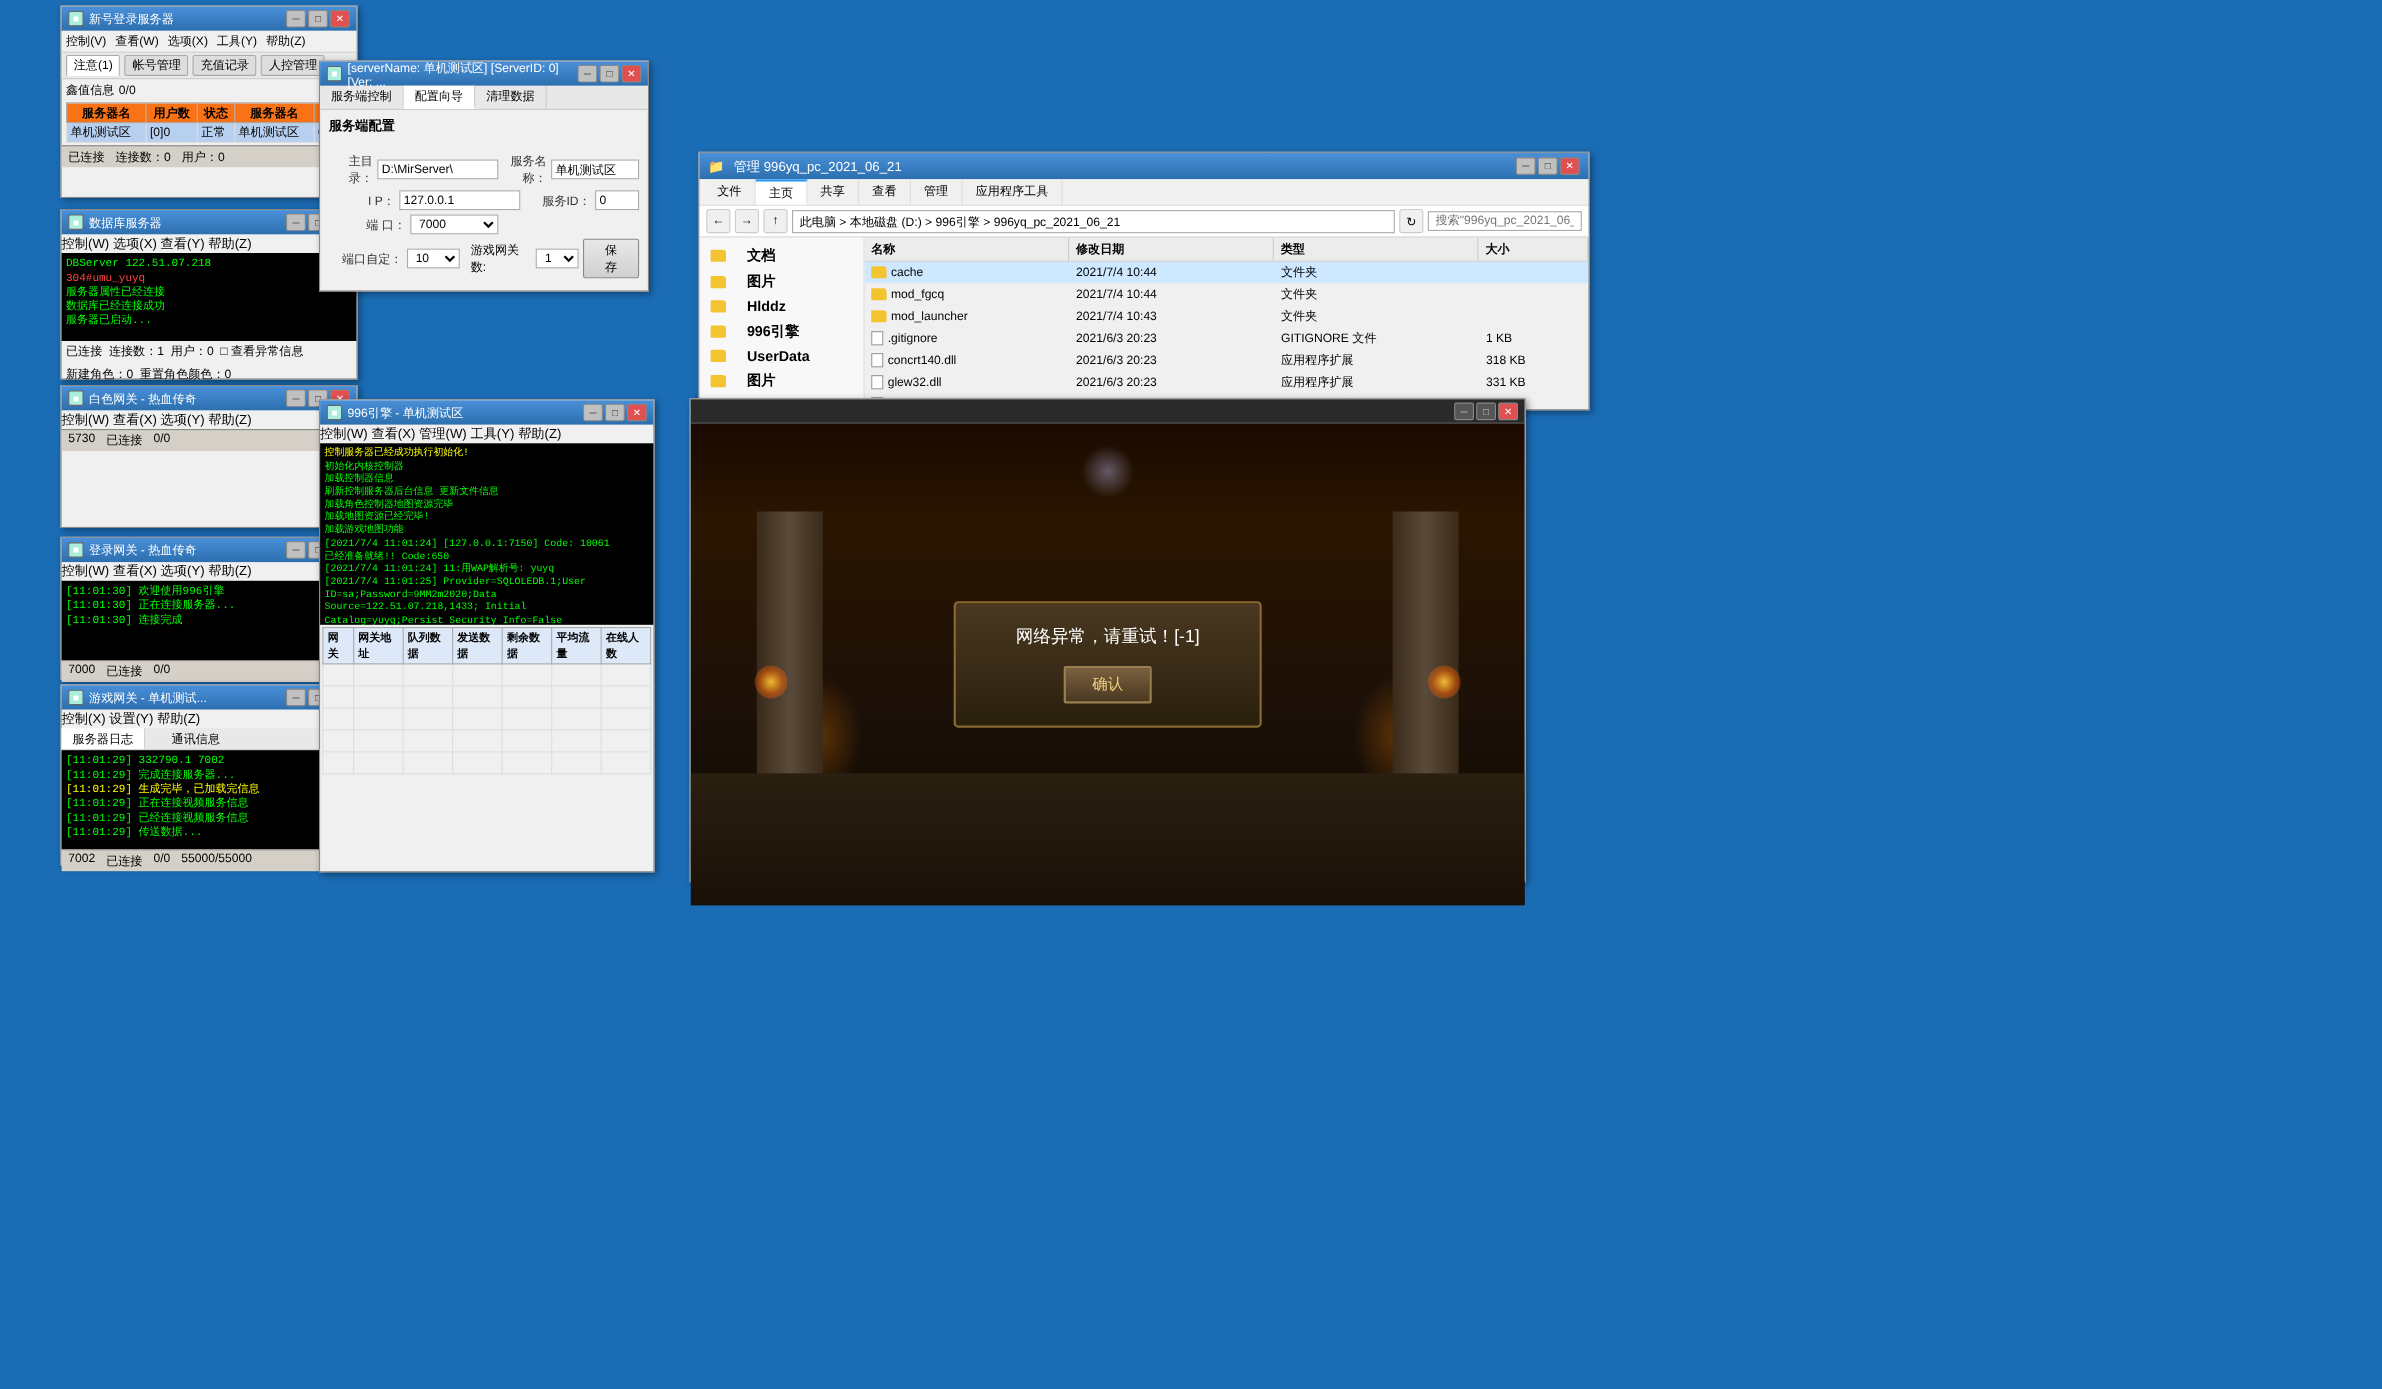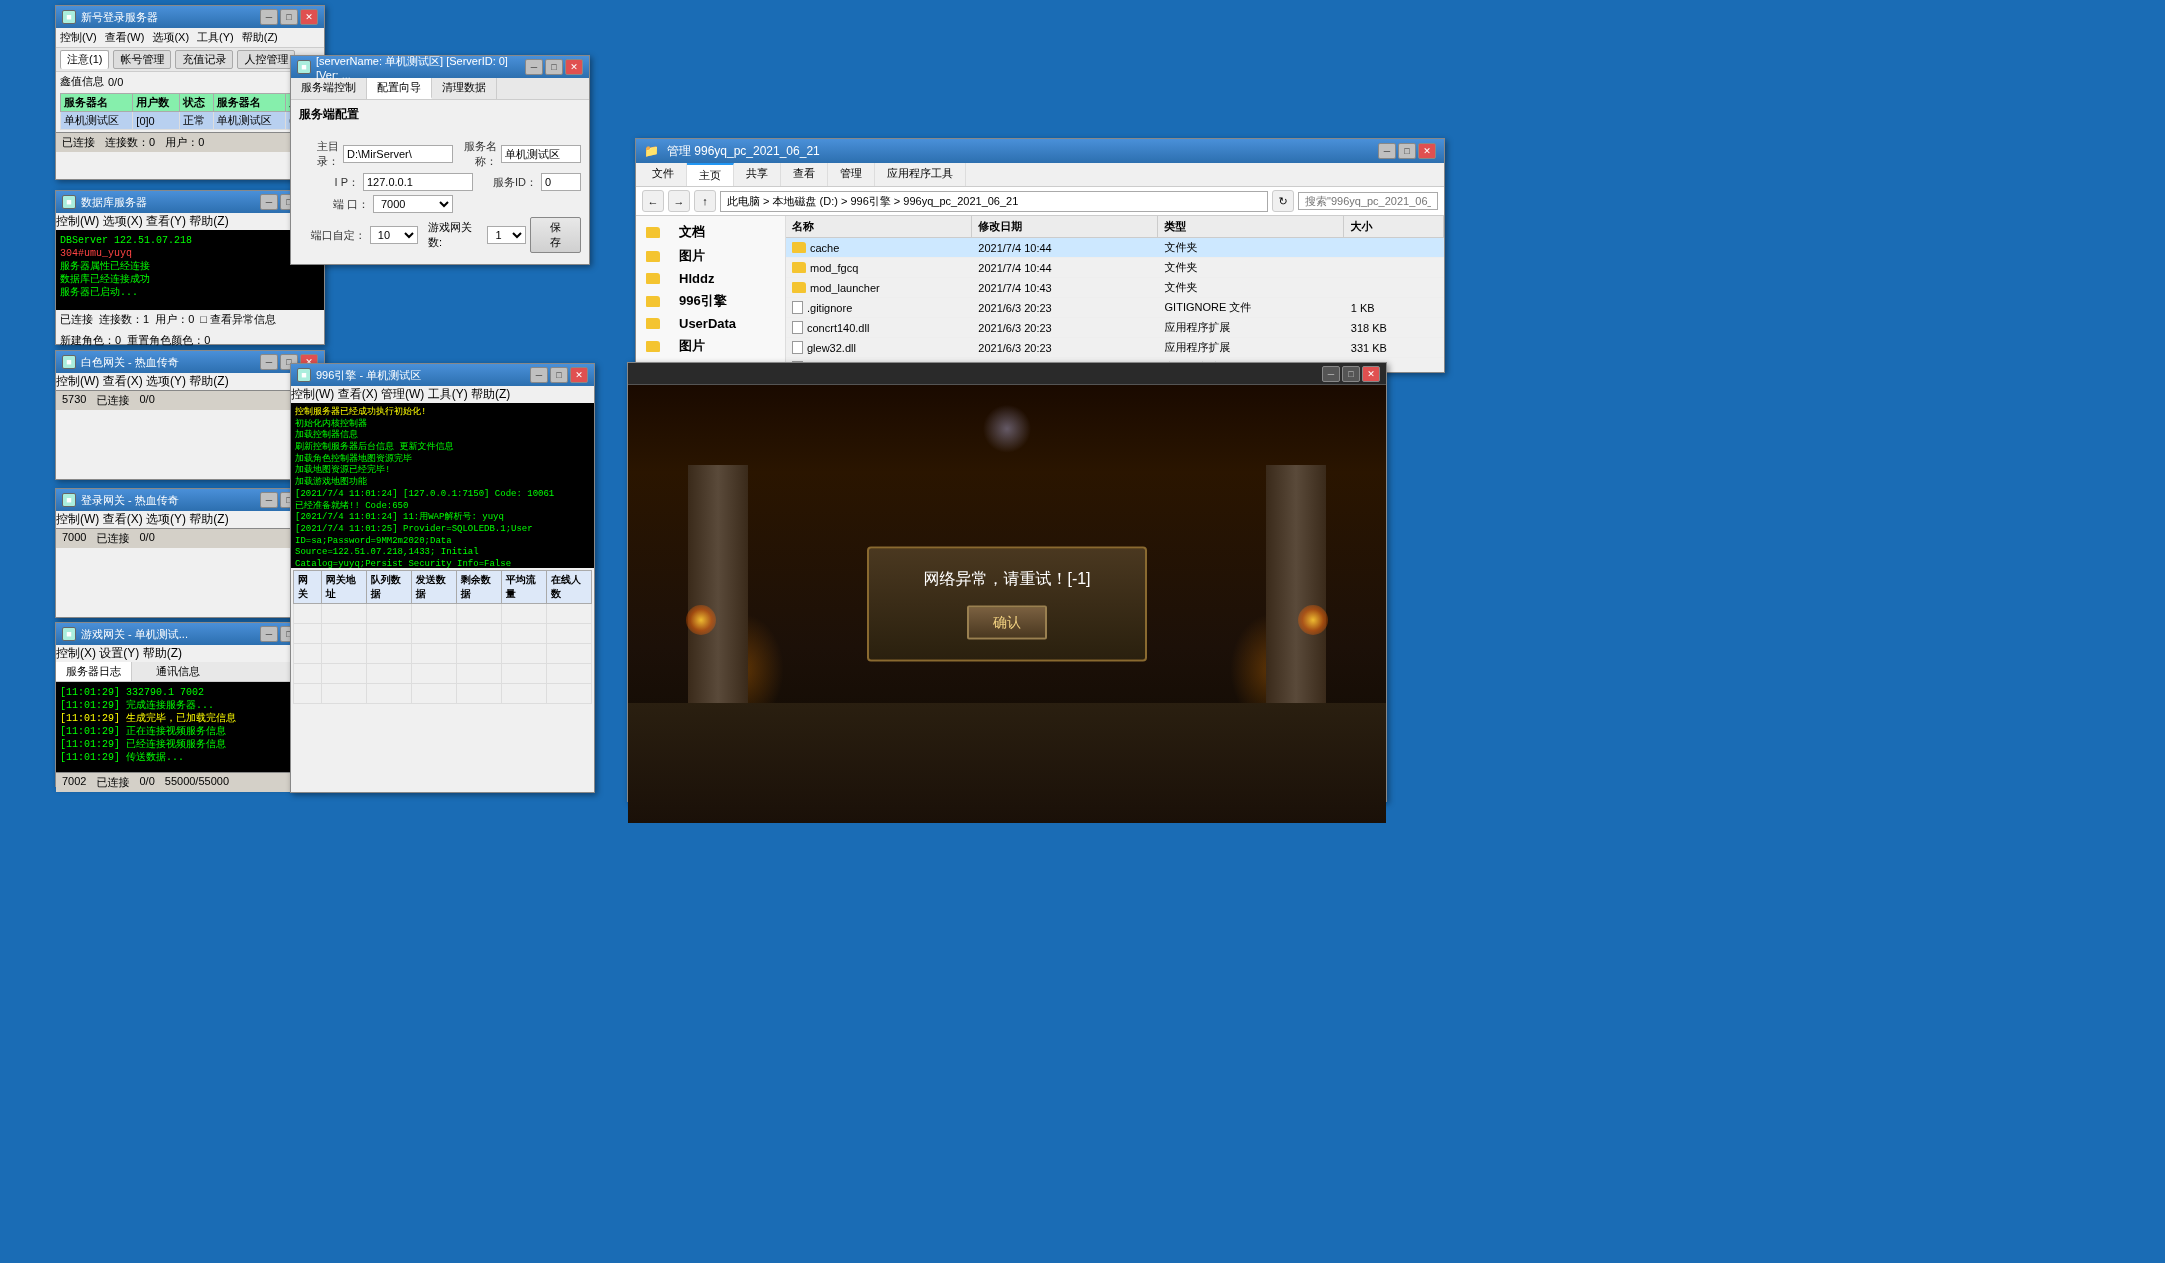--- a/index.html
+++ b/index.html
@@ -126,24 +126,24 @@
       padding: 2px 4px;
       font-size: 11px;
       align-items: center;
     }
     .server-table {
       width: 100%;
       border-collapse: collapse;
       font-size: 11px;
     }
     .server-table th {
-      background: #86efac;
+      background: #f97316;
       border: 1px solid #aaa;
       padding: 1px 3px;
-      text-align: left;
+      text-align: center;
     }
     .server-table td {
       border: 1px solid #ddd;
       padding: 1px 3px;
     }
     .server-table tr.selected td {
       background: #b8d0f0;
     }
 
     
@@ -639,20 +639,25 @@
       <div class="win-btn">□</div>
       <div class="win-btn close">✕</div>
     </div>
   </div>
   <div class="menu-bar">
     <span>控制(W)</span>
     <span>查看(X)</span>
     <span>选项(Y)</span>
     <span>帮助(Z)</span>
   </div>
+  <div class="terminal-content" style="height:72px;">
+    <div class="terminal-line">[11:01:30] 欢迎使用996引擎</div>
+    <div class="terminal-line">[11:01:30] 正在连接服务器...</div>
+    <div class="terminal-line">[11:01:30] 连接完成</div>
+  </div>
   <div class="status-bar">
     <span>7000</span>
     <span>已连接</span>
     <span>0/0</span>
   </div>
 </div>
 
 <div class="win" id="win-gateway3">
   <div class="win-titlebar">
     <span class="icon">■</span>

